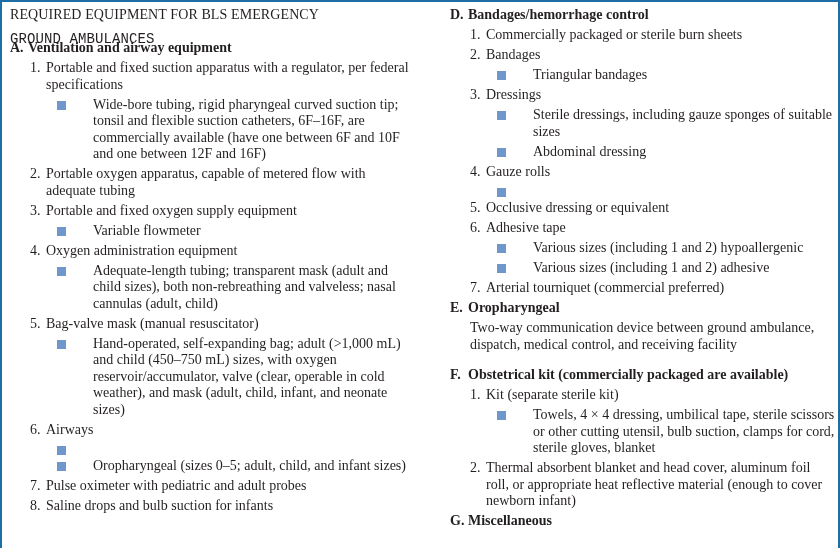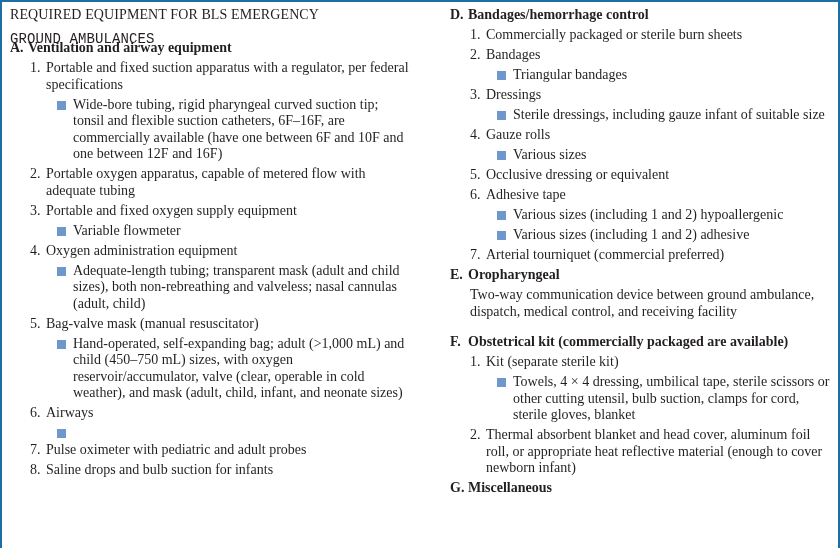--- a/index.html
+++ b/index.html
@@ -20,21 +20,21 @@
     }
     .title-line1 { position: absolute; top: 3px; left: 0; white-space: nowrap; }
     .title-line2 { position: absolute; top: 27px; left: 0; white-space: nowrap; font-family: Liberation Mono, monospace; }
     .body { position: absolute; left: 0; right: 0; }
     .section-head { font-size: 14px; line-height: 16.5px; margin: 0 0 3.5px 0; font-weight: bold; }
     .section-head.bold { font-weight: bold; }
     .item { font-size: 14px; line-height: 16.5px; display: flex; margin-bottom: 3.5px; }
     .num { width: 16px; flex: none; white-space: nowrap; }
     .item-text { flex: 1; }
     .lvl1 { padding-left: 20px; }
-    .lvl2 { padding-left: 46px; }
+    .lvl2 { padding-left: 46px; gap: 20px; }
     .bullet {
       width: 9px; height: 9px; background: #6e98cc; flex: none; margin: 4px 7px 0 1px;
     }
     .plain-para { font-size: 14px; line-height: 16.5px; padding-left: 20px; margin-bottom: 14px; }
     .sec-letter { display: inline-block; width: 18px; }
   </style>
 </head>
 <body>
 
 <div class="frame"></div>
@@ -89,20 +89,24 @@
       <span class="item-text">Hand-operated, self-expanding bag; adult (&gt;1,000 mL) and child (450–750 mL) sizes, with oxygen reservoir/accumulator, valve (clear, operable in cold weather), and mask (adult, child, infant, and neonate sizes)</span>
     </div>
 
     <div class="item lvl1">
       <span class="num">6.</span>
       <span class="item-text">Airways</span>
     </div>
     <div class="item lvl2">
       <span class="bullet"></span>
     </div>
+    <div class="item lvl2">
+      <span class="bullet"></span>
+      <span class="item-text">Oropharyngeal (sizes 0–5; adult, child, and infant sizes)</span>
+    </div>
 
     <div class="item lvl1">
       <span class="num">7.</span>
       <span class="item-text">Pulse oximeter with pediatric and adult probes</span>
     </div>
 
     <div class="item lvl1">
       <span class="num">8.</span>
       <span class="item-text">Saline drops and bulb suction for infants</span>
     </div>
@@ -128,30 +132,33 @@
       <span class="bullet"></span>
       <span class="item-text">Triangular bandages</span>
     </div>
 
     <div class="item lvl1">
       <span class="num">3.</span>
       <span class="item-text">Dressings</span>
     </div>
     <div class="item lvl2">
       <span class="bullet"></span>
-      <span class="item-text">Sterile dressings, including gauze infant of suitable size</span>
+      <span class="item-text">Sterile dressings, including gauze sponges of suitable sizes</span>
+    </div>
+    <div class="item lvl2">
+      <span class="bullet"></span>
+      <span class="item-text">Abdominal dressing</span>
     </div>
 
     <div class="item lvl1">
       <span class="num">4.</span>
       <span class="item-text">Gauze rolls</span>
     </div>
     <div class="item lvl2">
       <span class="bullet"></span>
-      <span class="item-text">Various sizes</span>
     </div>
 
     <div class="item lvl1">
       <span class="num">5.</span>
       <span class="item-text">Occlusive dressing or equivalent</span>
     </div>
 
     <div class="item lvl1">
       <span class="num">6.</span>
       <span class="item-text">Adhesive tape</span>

